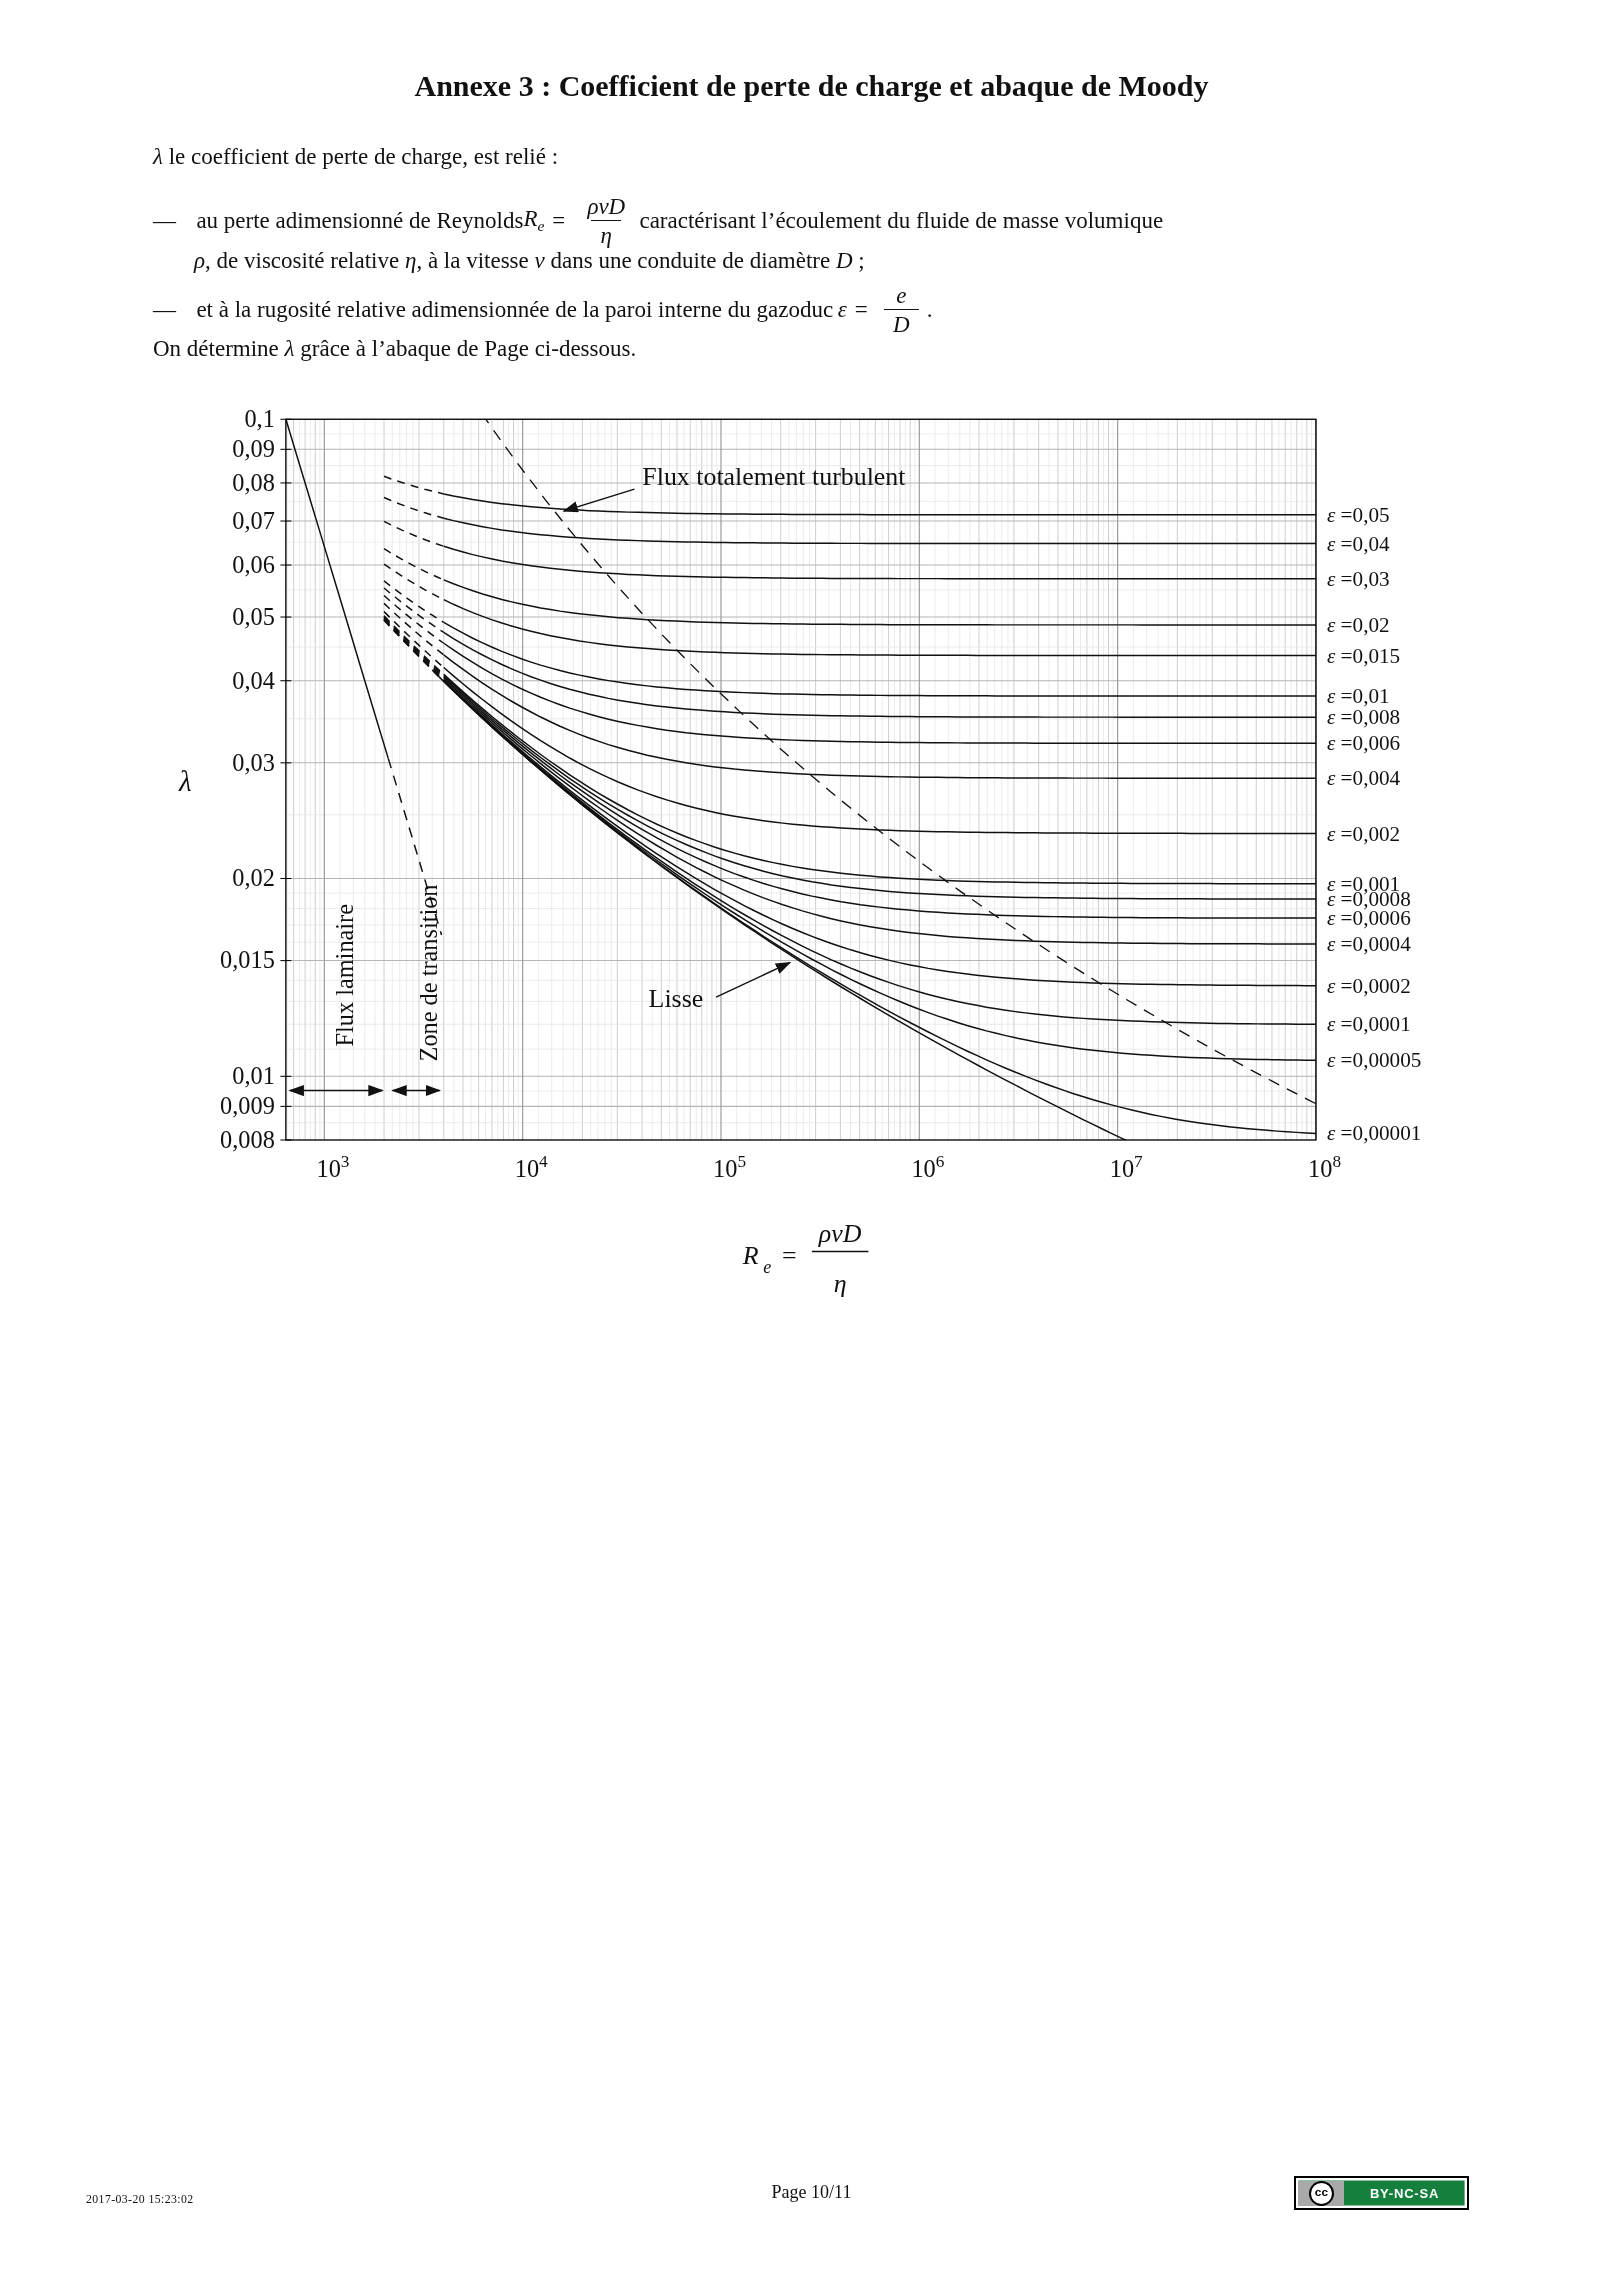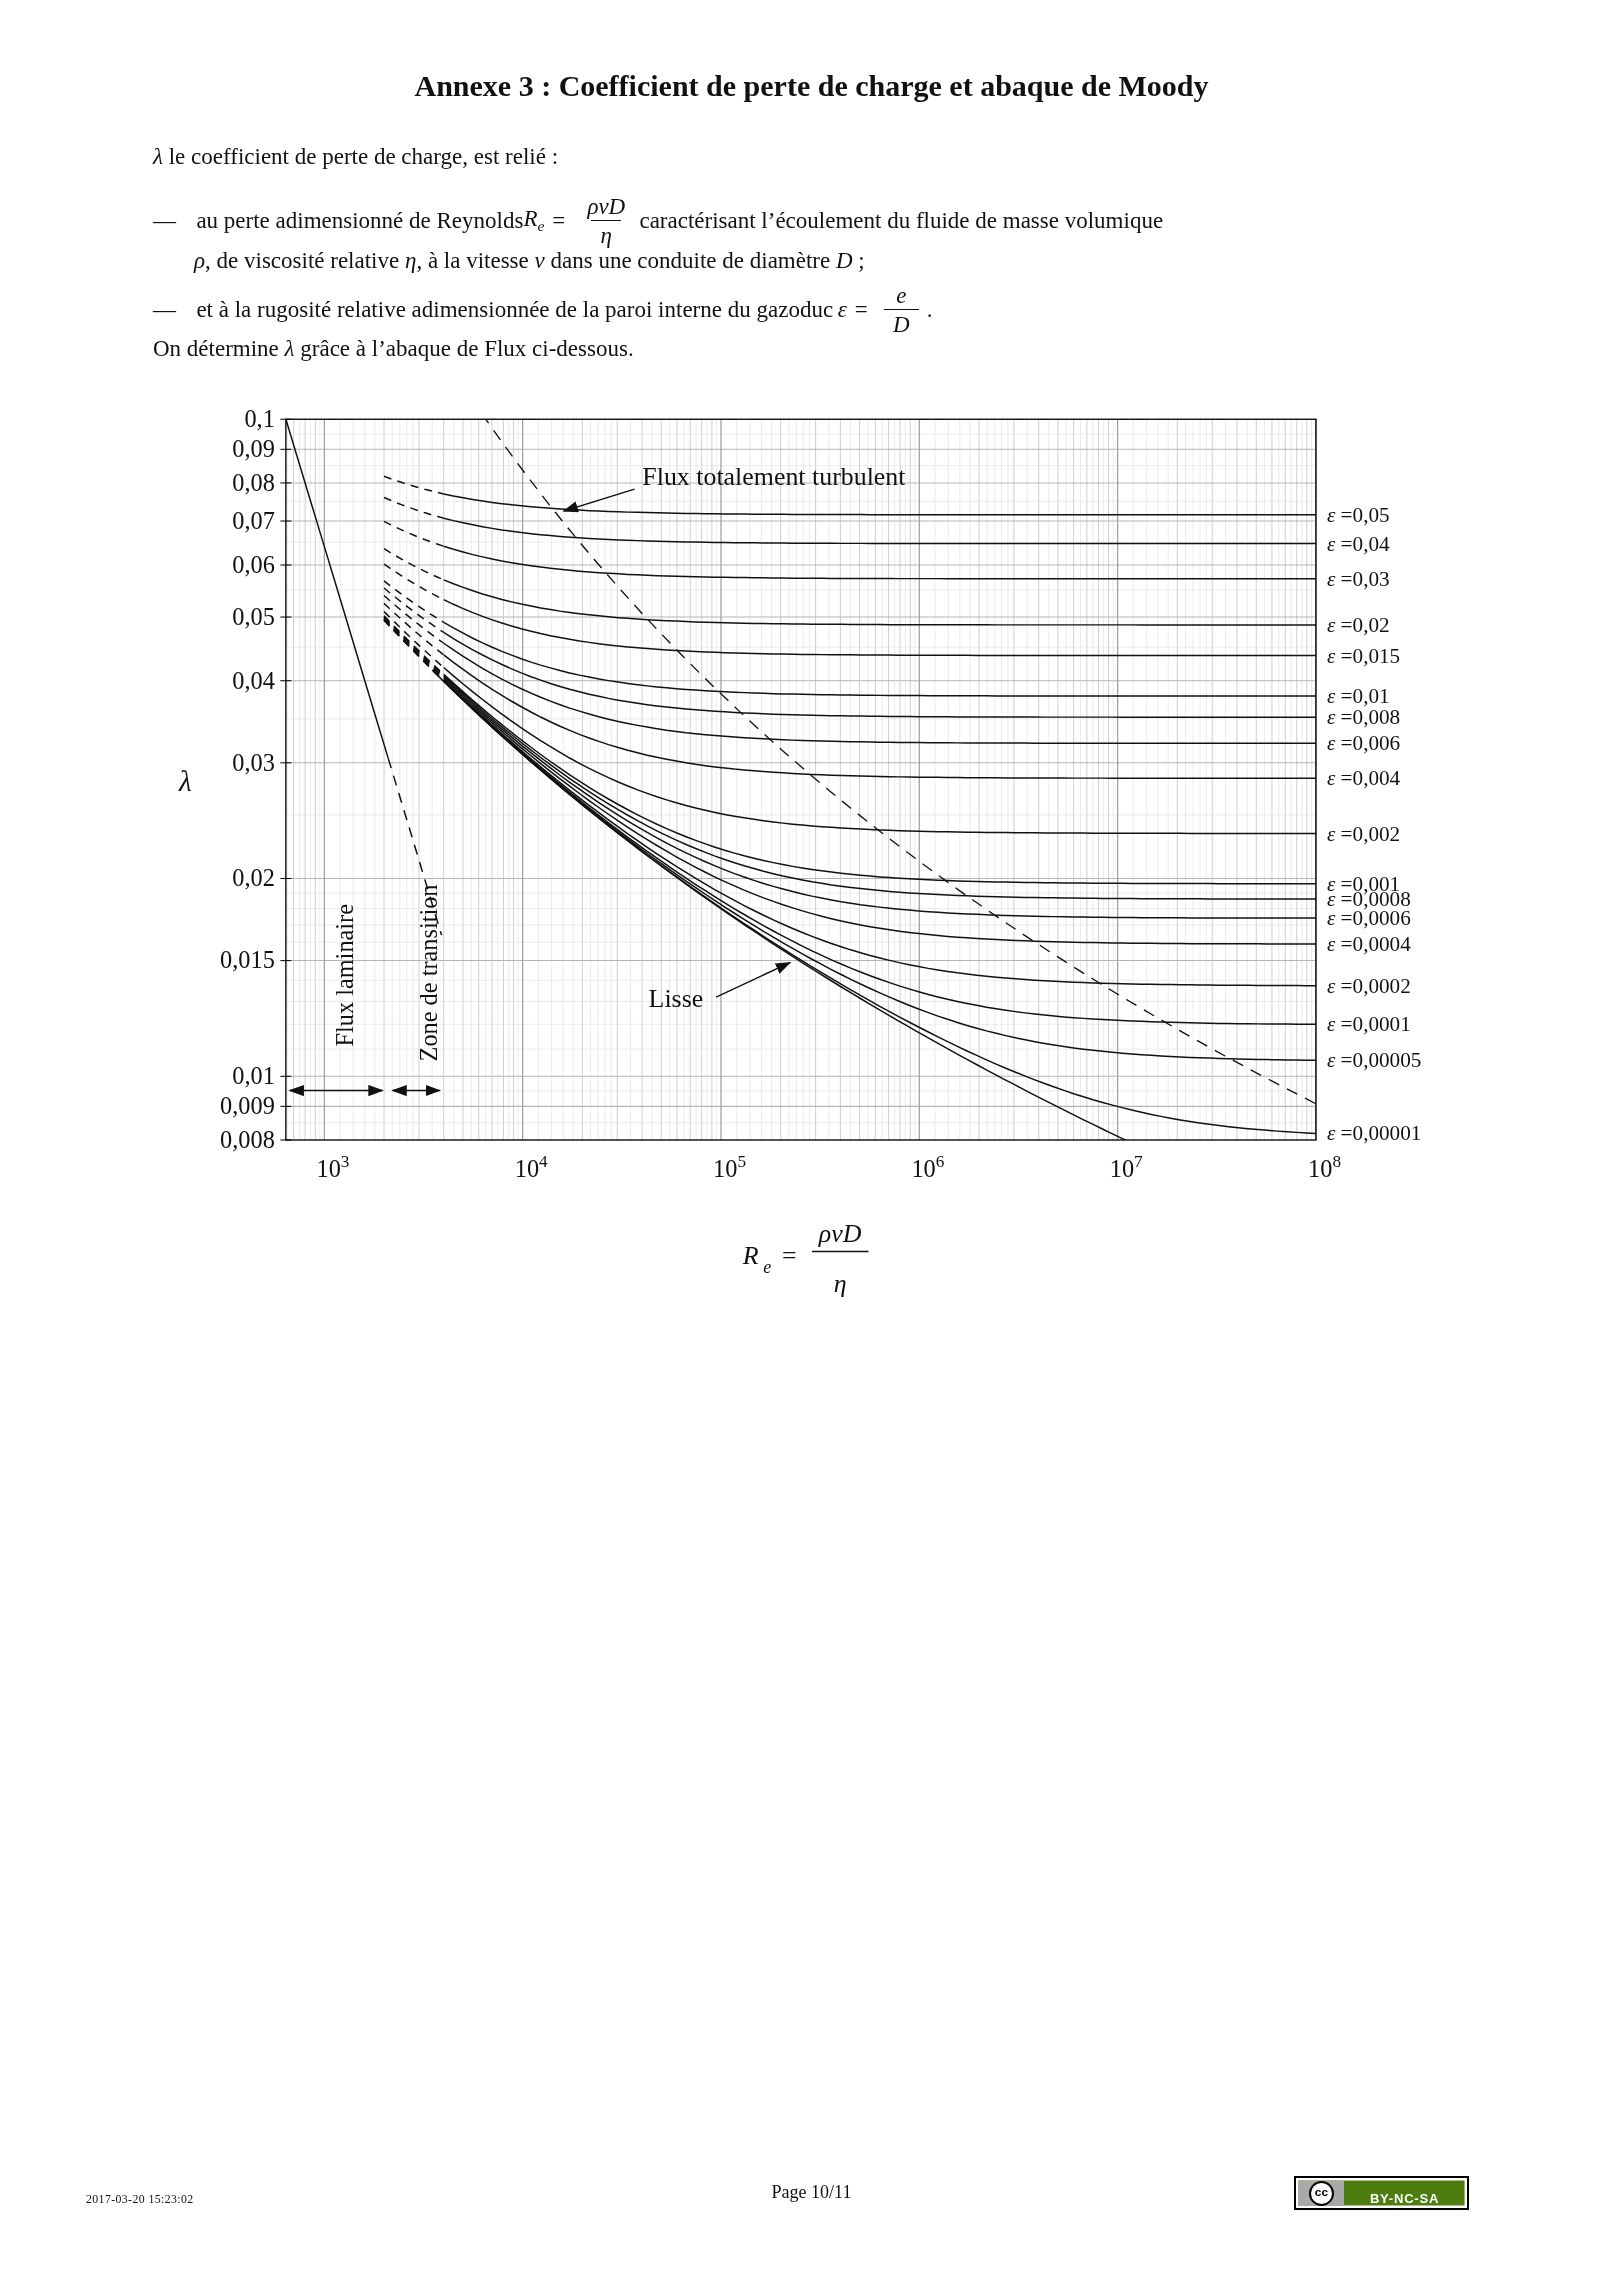--- a/index.html
+++ b/index.html
@@ -22,22 +22,22 @@
   .frac{display:inline-flex;flex-direction:column;align-items:center;vertical-align:middle;margin:0 7.9px;font-style:italic;}
   .frac .num{padding:0 6.3px 2.4px;line-height:1;}
   .frac .den{border-top:1.6px solid #111;padding:3.1px 9.4px 0;line-height:1;}
   .sub{font-size:0.68em;vertical-align:-0.35em;font-style:italic;}
   .eqsp{margin:0 7.9px;}
   #chart{position:absolute;left:0;top:369px;}
   .footer-ts{position:absolute;left:86px;top:2192px;font-size:11.8px;letter-spacing:0.4px;}
   .footer-page{position:absolute;left:0;top:2182px;width:100%;text-align:center;font-size:18px;}
   .cc-badge{
     position:absolute;left:1294px;top:2176px;width:171px;height:30px;
-    background:#4d7c0f;border:2.4px solid #000;box-shadow:inset 0 0 0 2.4px #fff;
-    display:flex;align-items:flex-end;font-family:"Liberation Sans", sans-serif;
+    background:#15803d;border:2.4px solid #000;box-shadow:inset 0 0 0 2.4px #fff;
+    display:flex;align-items:center;font-family:"Liberation Sans", sans-serif;
   }
   .cc-left{
     width:46px;margin:2.4px 0 2.4px 2.4px;background:#a9a9a9;
     display:flex;align-items:center;justify-content:center;
   }
   .cc-circle{
     width:21px;height:21px;border-radius:50%;background:#fff;border:2.4px solid #000;
     display:flex;align-items:center;justify-content:center;
     font-weight:bold;font-size:11.8px;color:#000;line-height:1;
   }
@@ -74,21 +74,21 @@
     <span>et à la rugosité relative adimensionnée de la paroi interne du gazoduc </span>
     <i style="margin-left:4.7px;">ε</i>
     <span class="eqsp">=</span>
     <span class="frac">
         <span class="num">e</span>
         <span class="den">D</span>
       </span>
     <span>.</span>
   </div>
 
-  <div class="bodyline" style="left:153px;top:336px;"><span>On détermine </span><i>λ</i><span> grâce à l’abaque de Flux ci-dessous.</span></div>
+  <div class="bodyline" style="left:153px;top:336px;"><span>On détermine </span><i>λ</i><span> grâce à l’abaque de Page ci-dessous.</span></div>
 
   <svg id="chart" width="1623" height="950" viewBox="0 470 2067 1210">
       <defs>
         <clipPath id="pc">
           <rect x="364" y="534" width="1312" height="918"></rect>
         </clipPath>
         <marker id="aE" markerWidth="11" markerHeight="9" refX="10" refY="4" orient="auto">
           <path d="M0,0 L11,4 L0,8 Z" fill="#111"></path>
         </marker>
         <marker id="aS" markerWidth="11" markerHeight="9" refX="10" refY="4" orient="auto-start-reverse">

